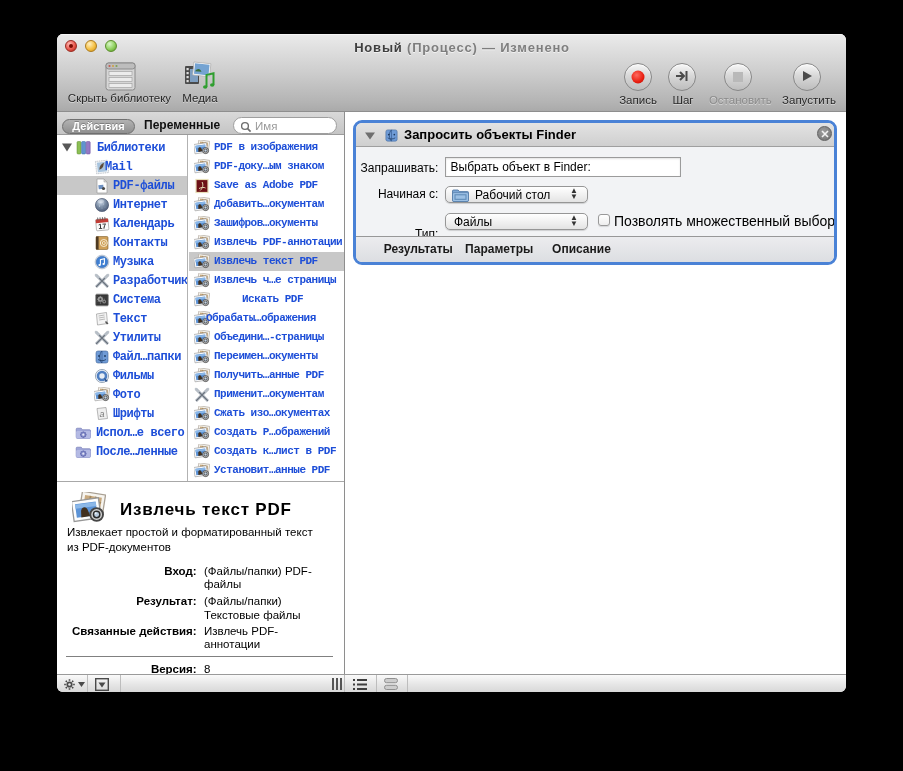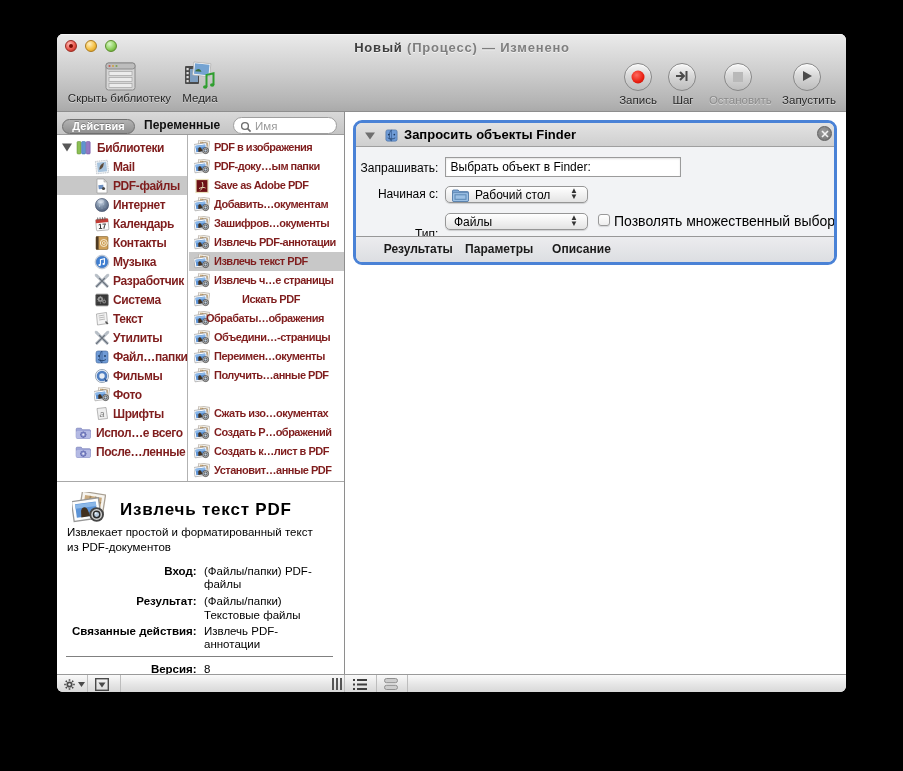--- a/index.html
+++ b/index.html
@@ -18,21 +18,21 @@
 #tabbar{position:absolute;left:0;top:78px;width:288px;height:23px;background:linear-gradient(180deg,#d9d9d9,#c5c5c5);border-bottom:1px solid #9b9b9b;}
 #pill{position:absolute;left:5px;top:7px;width:73px;height:15px;border-radius:8px;background:linear-gradient(180deg,#b2b2b2,#8f8f8f);border:1px solid #6f6f6f;color:#fff;font-size:11px;font-weight:bold;text-align:center;line-height:13px;text-shadow:0 -1px 0 rgba(0,0,0,.25);}
 #vartab{position:absolute;left:87px;top:6px;font-size:12px;font-weight:bold;color:#111;}
 #search{position:absolute;left:176px;top:4.5px;width:104px;height:17px;border-radius:9px;background:#fff;border:1px solid #9e9e9e;}
 #search .ph{position:absolute;left:21px;top:2px;font-size:11.5px;color:#9a9a9a;}
 
 #libcol{position:absolute;left:0;top:101px;width:131px;height:346px;background:#fff;overflow:hidden;border-right:1px solid #b2b2b2;}
 #actcol{position:absolute;left:132px;top:101px;width:155px;height:346px;background:#fff;overflow:hidden;}
 #listline{position:absolute;left:0;top:447px;width:288px;height:0;border-top:1px solid #a8a8a8;}
 .row{position:absolute;height:19px;width:100%;white-space:nowrap;}
-.row .txt{position:absolute;top:2.5px;font-size:12px;font-weight:bold;color:#7f1d1d;letter-spacing:-0.4px;}
+.row .txt{position:absolute;top:2.5px;font-size:12px;font-weight:bold;color:#1d4ed8;letter-spacing:-0.4px;font-family:Liberation Mono, monospace;}
 #actcol .row .txt{font-size:11px;letter-spacing:-0.5px;top:3px;}
 .row .ic{position:absolute;top:1.5px;width:16px;height:16px;}
 .sel{background:#c8c8c8;}
 
 #desc{position:absolute;left:0;top:448px;width:288px;height:192px;background:#fff;font-size:11.5px;}
 #desc .t{position:absolute;left:63px;top:18px;font-size:17px;font-weight:bold;letter-spacing:0.8px;white-space:nowrap;}
 .dlabel{position:absolute;font-weight:bold;text-align:right;right:148.4px;white-space:nowrap;}
 .dval{position:absolute;left:147px;white-space:nowrap;}
 
 #botbar{position:absolute;left:0;top:640px;width:789px;height:18px;background:linear-gradient(180deg,#fafafa,#e6e6e6 55%,#d8d8d8);border-top:1px solid #9a9a9a;}
@@ -136,21 +136,21 @@
         <span class="txt" style="left:40px;">Библиотеки</span>
       </div>
       <div class="row" style="top:22px">
         <span class="ic" style="left:37px;"><svg width="16" height="16" viewBox="0 0 16 16">
             <g transform="rotate(-6 8 8)">
               <rect x="2" y="1.8" width="12" height="12.4" fill="#f2f4f6" stroke="#9aa4ae" stroke-width=".6" stroke-dasharray="1.1 .7"></rect>
               <rect x="3.4" y="3.2" width="9.2" height="9.6" fill="#a8c4de"></rect>
               <path d="M5 10.5c.5-3.5 2.5-6 5.5-6.5-1 1.5-.5 3-2 4.5s-2.5 1.5-3.5 2z" fill="#5d4a38"></path>
             </g>
           </svg></span>
-        <span class="txt" style="left:56px;">Mail</span>
+        <span class="txt" style="left:48px;">Mail</span>
       </div>
       <div class="row sel" style="top:41px">
         <span class="ic" style="left:37px;"><svg width="16" height="16" viewBox="0 0 16 16">
             <path d="M3 1h7l3 3v11H3z" fill="#fdfdfd" stroke="#9a9a9a" stroke-width=".7"></path>
             <path d="M10 1l3 3h-3z" fill="#d9d9d9" stroke="#9a9a9a" stroke-width=".5"></path>
             <rect x="4.5" y="7" width="5" height="4" fill="#6d90c1" transform="rotate(-8 7 9)"></rect>
             <circle cx="9.5" cy="10.5" r="1.6" fill="#4a4a4a"></circle>
           </svg></span>
         <span class="txt" style="left:56px;">PDF-файлы</span>
       </div>
@@ -335,21 +335,21 @@
             <g transform="rotate(-8 6 9)">
               <rect x="0.4" y="3.7" width="12.8" height="9.4" fill="#fdfdfd" stroke="#979797" stroke-width=".6"></rect>
               <rect x="1.9" y="5.2" width="9.8" height="6.4" fill="#5c93d6"></rect>
               <path d="M1.9 6.4h9.8" stroke="#8cb8e8" stroke-width="1.9"></path>
               <path d="M4.3 8.6c.5-1.8 2.5-2 3.1-.2l.9 3.2-4.3.1z" fill="#41301f"></path>
             </g>
             <circle cx="11.6" cy="10.6" r="3" fill="#d2d2d2" stroke="#464646" stroke-width=".9"></circle>
             <circle cx="11.6" cy="10.6" r="1.5" fill="#b9cbde" stroke="#2a2a2a" stroke-width=".7"></circle>
             <circle cx="11.1" cy="10" r=".45" fill="#f4f8fc"></circle>
           </svg></span>
-        <span class="txt" style="left:25px;">PDF-доку…ым папки</span>
+        <span class="txt" style="left:25px;">PDF-доку…ым знаком</span>
       </div>
       <div class="row" style="top:41px">
         <span class="ic" style="left:5px;"><svg width="16" height="16" viewBox="0 0 16 16">
             <rect x="2" y="1.5" width="12" height="13" fill="#6d1217" stroke="#e8dfb8" stroke-width="1.2"></rect>
             <path d="M8 4c1.8 2.5.5 6.5-1.8 8.5M5 10.5c2.5-1.2 5-1.4 6.5-.5" stroke="#e8dfb8" stroke-width="1" fill="none"></path>
           </svg></span>
         <span class="txt" style="left:25px;">Save as Adobe PDF</span>
       </div>
       <div class="row" style="top:60px">
         <span class="ic" style="left:5px;"><svg width="16" height="16" viewBox="0 0 16 16">
@@ -533,20 +533,28 @@
               <rect x="0.4" y="3.7" width="12.8" height="9.4" fill="#fdfdfd" stroke="#979797" stroke-width=".6"></rect>
               <rect x="1.9" y="5.2" width="9.8" height="6.4" fill="#5c93d6"></rect>
               <path d="M1.9 6.4h9.8" stroke="#8cb8e8" stroke-width="1.9"></path>
               <path d="M4.3 8.6c.5-1.8 2.5-2 3.1-.2l.9 3.2-4.3.1z" fill="#41301f"></path>
             </g>
             <circle cx="11.6" cy="10.6" r="3" fill="#d2d2d2" stroke="#464646" stroke-width=".9"></circle>
             <circle cx="11.6" cy="10.6" r="1.5" fill="#b9cbde" stroke="#2a2a2a" stroke-width=".7"></circle>
             <circle cx="11.1" cy="10" r=".45" fill="#f4f8fc"></circle>
           </svg></span>
         <span class="txt" style="left:25px;">Получить…анные PDF</span>
+      </div>
+      <div class="row" style="top:250px">
+        <span class="ic" style="left:5px;"><svg width="16" height="16" viewBox="0 0 16 16">
+            <path d="M2 2l12 12M14 2L2 14" stroke="#9aa2ac" stroke-width="2.6"></path>
+            <path d="M2 2l12 12M14 2L2 14" stroke="#6b737d" stroke-width="1"></path>
+            <path d="M1.2 1.2l4 4M14.8 1.2l-4 4" stroke="#b9c0c8" stroke-width="2.2"></path>
+          </svg></span>
+        <span class="txt" style="left:25px;">Применит…окументам</span>
       </div>
       <div class="row" style="top:269px">
         <span class="ic" style="left:5px;"><svg width="16" height="16" viewBox="0 0 16 16">
             <g transform="rotate(9 9 4)">
               <rect x="4.3" y="0.4" width="11" height="8.2" fill="#f6f4ef" stroke="#a89f92" stroke-width=".6"></rect>
               <rect x="5.8" y="1.9" width="8" height="5.2" fill="#c8a97e"></rect>
               <path d="M5.8 4.4h8M8.4 1.9v5.2M11 1.9v5.2" stroke="#a38a62" stroke-width=".8"></path>
             </g>
             <g transform="rotate(-8 6 9)">
               <rect x="0.4" y="3.7" width="12.8" height="9.4" fill="#fdfdfd" stroke="#979797" stroke-width=".6"></rect>

